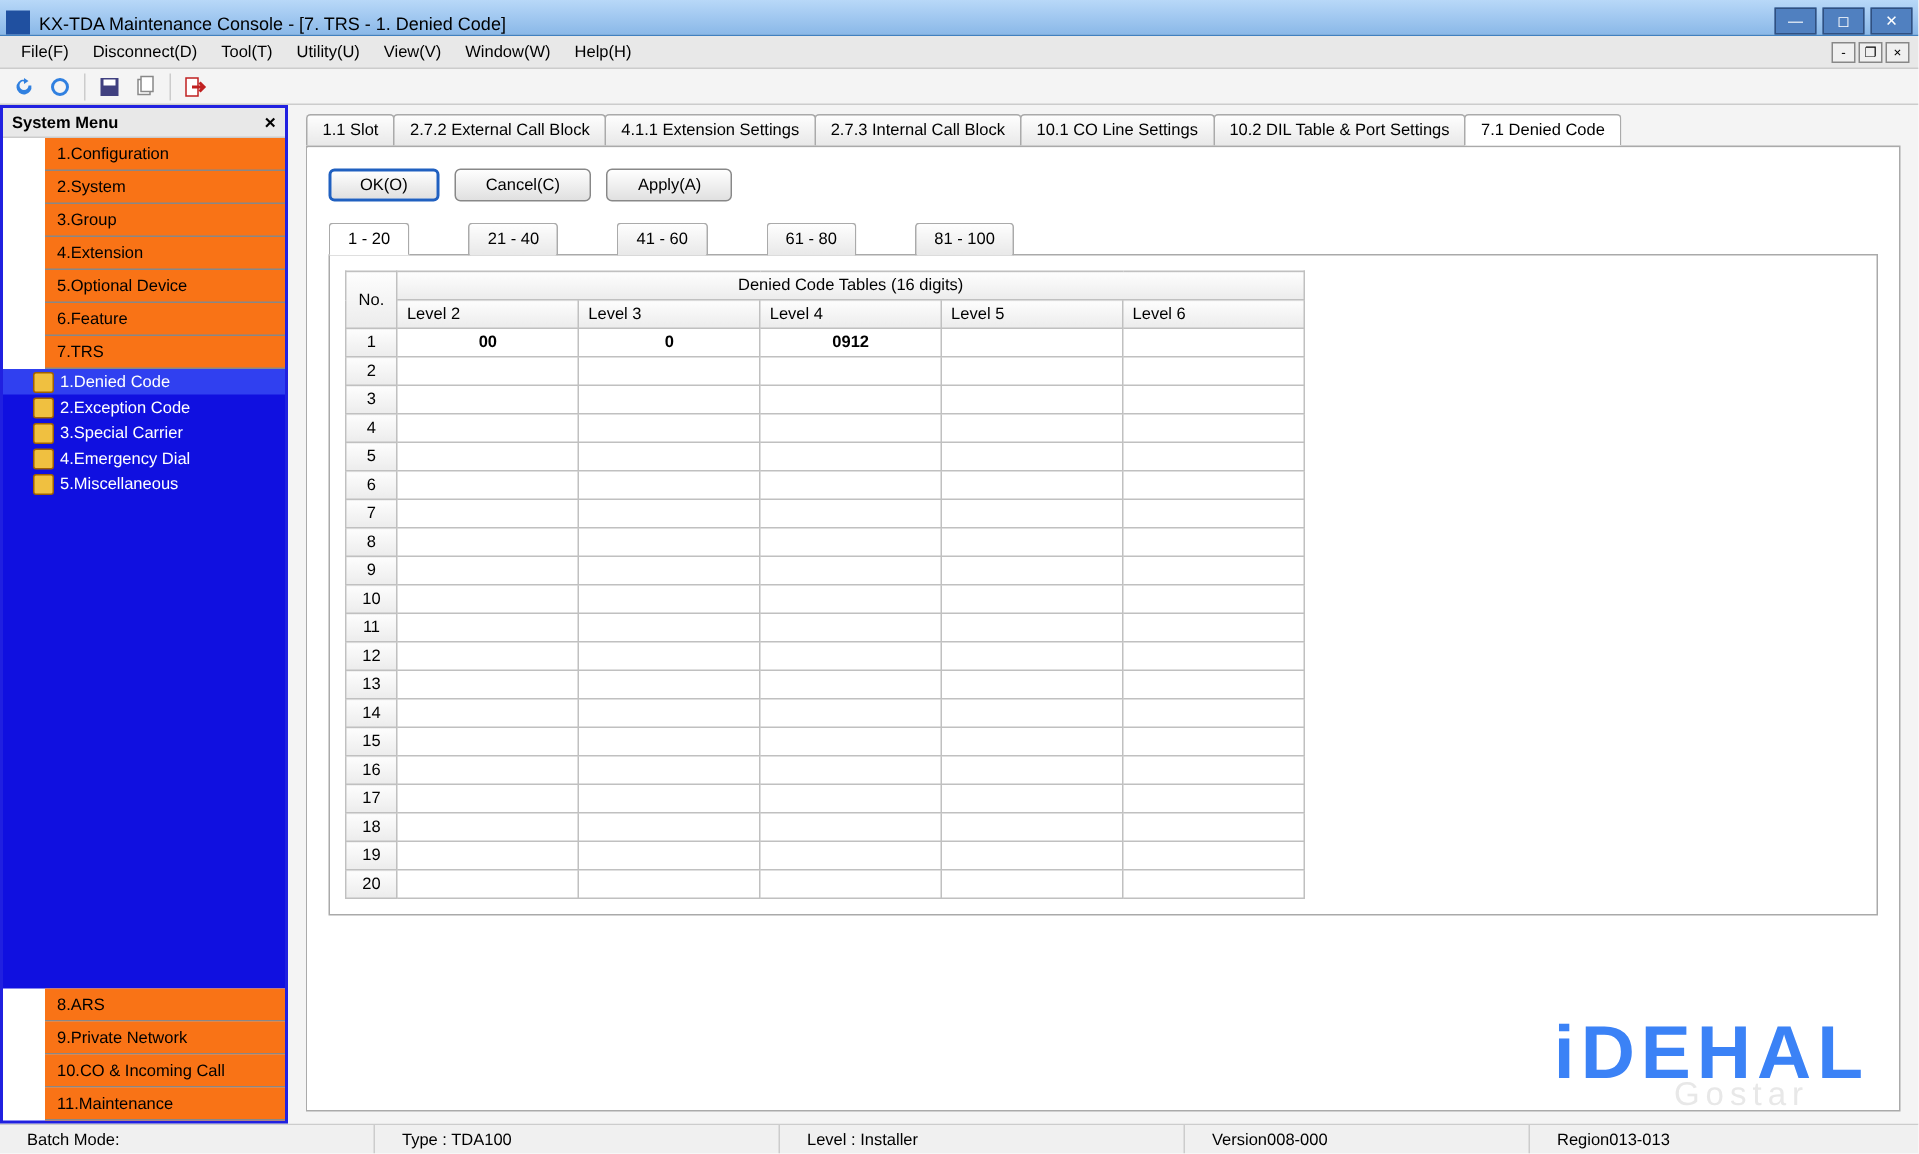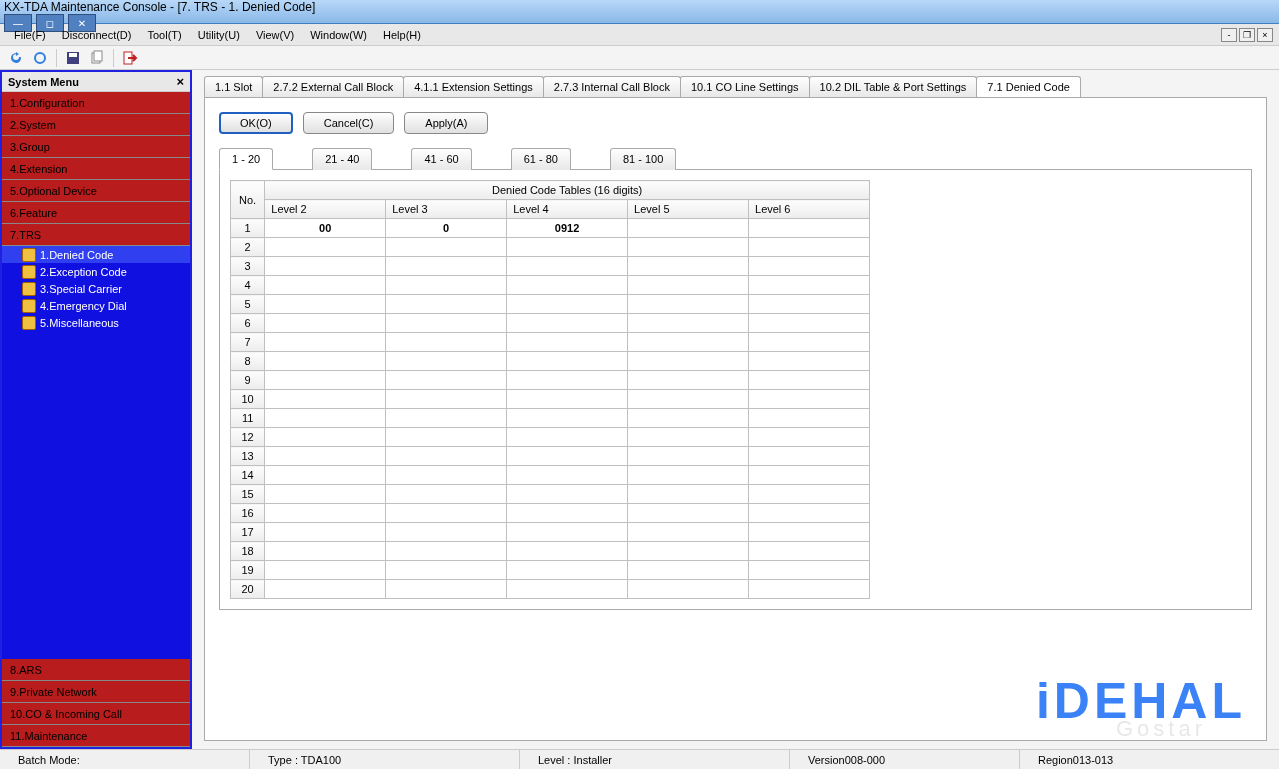--- a/index.html
+++ b/index.html
@@ -1,33 +1,33 @@
 <!DOCTYPE html>
 <html><head>
 <meta charset="utf-8">
 <style>
 * { box-sizing: border-box; margin: 0; padding: 0; }
 body { font-family: Tahoma, Arial, sans-serif; font-size: 11px; background: #fff; overflow: hidden; }
-.titlebar { background: linear-gradient(#b8d8f8,#8ab8e8); height: 24px; display: flex; align-items: flex-start; padding: 0 4px; color: #000; border-bottom: 1px solid #4080c0; flex-direction: column; }
+.titlebar { background: linear-gradient(#b8d8f8,#8ab8e8); height: 24px; display: flex; align-items: flex-end; padding: 0 4px; color: #000; border-bottom: 1px solid #4080c0; }
 .titlebar-icon { width: 16px; height: 16px; background: #2050a0; margin-right: 6px; display:inline-block; }
 .titlebar-text { flex:1; font-size: 12px; }
 .win-controls { display:flex; gap:4px; }
 .win-btn { width:28px; height:18px; background:#5080c0; border:1px solid #305080; color:#fff; display:flex; align-items:center; justify-content:center; font-size:10px; cursor:pointer; }
 .menubar { background:#e8e8e8; height:22px; display:flex; align-items:center; padding:0 6px; border-bottom:1px solid #ccc; }
 .menu-item { padding:3px 8px; cursor:default; }
 .mdi-controls { margin-left:auto; display:flex; gap:2px; }
 .mdi-btn { width:16px; height:14px; border:1px solid #888; background:#f0f0f0; font-size:9px; display:flex; align-items:center; justify-content:center; cursor:pointer;}
 .toolbar { height:24px; background:#f4f4f4; display:flex; align-items:center; padding:0 6px; gap:4px; border-bottom:1px solid #ccc; }
 .tb-btn { width:20px; height:20px; display:flex; align-items:center; justify-content:center; cursor:pointer; }
 .tb-sep { width:1px; height:18px; background:#ccc; margin:0 2px; }
 .main-area { display:flex; height: calc(100vh - 24px - 22px - 24px - 20px); }
 .sidebar { width:192px; border:2px solid #2020e0; display:flex; flex-direction:column; }
 .sidebar-header { height:20px; background:#e8e8e8; display:flex; align-items:center; padding:0 6px; font-size:11px; font-weight:bold; border-bottom:1px solid #ccc; }
 .sidebar-close { margin-left:auto; font-weight:bold; cursor:pointer; font-size:13px;}
-.sidebar-item { height:22px; display:flex; align-items:center; padding:0 8px; background:#b91c1c; border-bottom:1px solid #888; cursor:pointer; }
+.sidebar-item { height:22px; display:flex; align-items:center; padding:0 8px; background:#f97316; border-bottom:1px solid #888; cursor:pointer;margin-left:28px; }
 .tree-area { flex:1; background:#1010e0; overflow-y:auto; }
 .tree-item { height:17px; display:flex; align-items:center; padding:0 4px 0 20px; color:#fff; cursor:pointer; font-size:11px;}
 .tree-item.selected { background:#3040f0; }
 .tree-icon { width:14px; height:14px; margin-right:4px; display:inline-block; background:#f0c040; border:1px solid #a06000; border-radius:2px;}
 .content { flex:1; background:#f4f4f4; display:flex; flex-direction:column; padding:0; overflow:hidden; }
 .top-tabs { display:flex; margin:6px 0 0 12px; }
 .top-tab { padding:4px 10px; border:1px solid #aaa; border-bottom:none; background:linear-gradient(#fefefe,#e8e8e8); font-size:11px; cursor:pointer; margin-right:-1px; border-radius:3px 3px 0 0;}
 .top-tab.active { background:#fff; position:relative; z-index:2;}
 .content-inner { flex:1; background:#fff; border:1px solid #aaa; margin:0 12px 8px 12px; padding:14px; overflow:auto; position:relative;}
 .btn-row { display:flex; gap:10px; margin-bottom:14px; }

